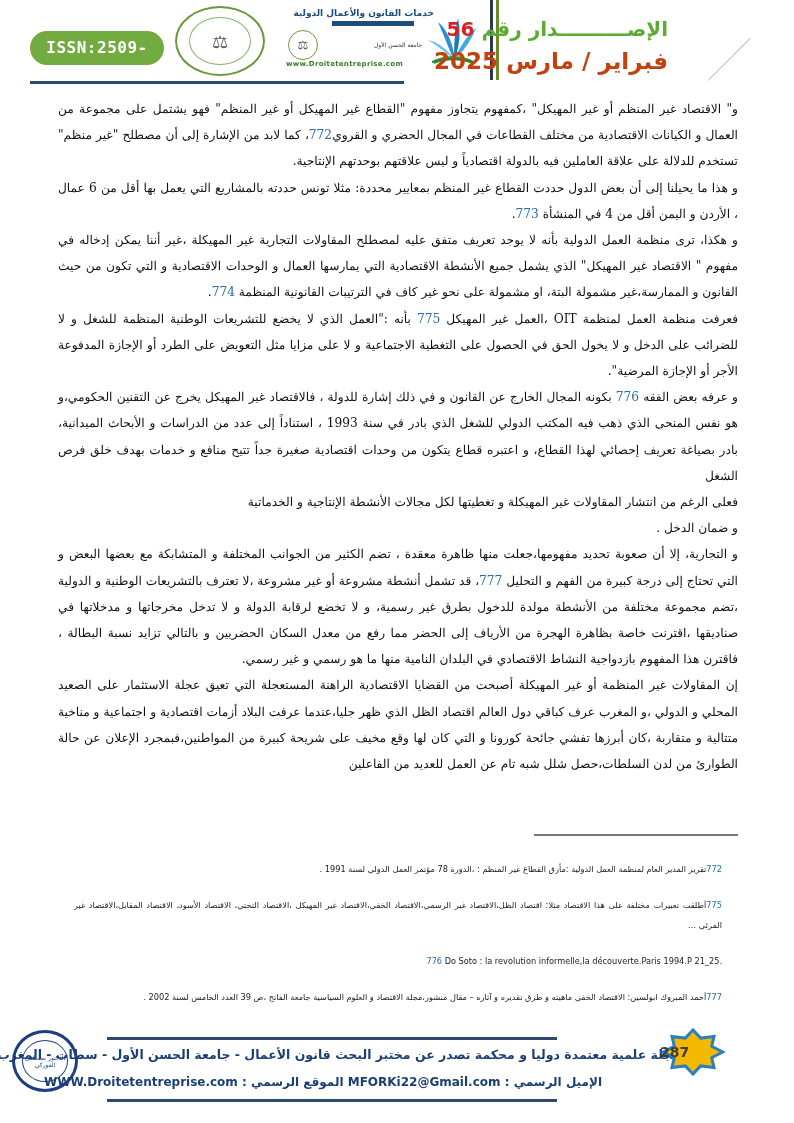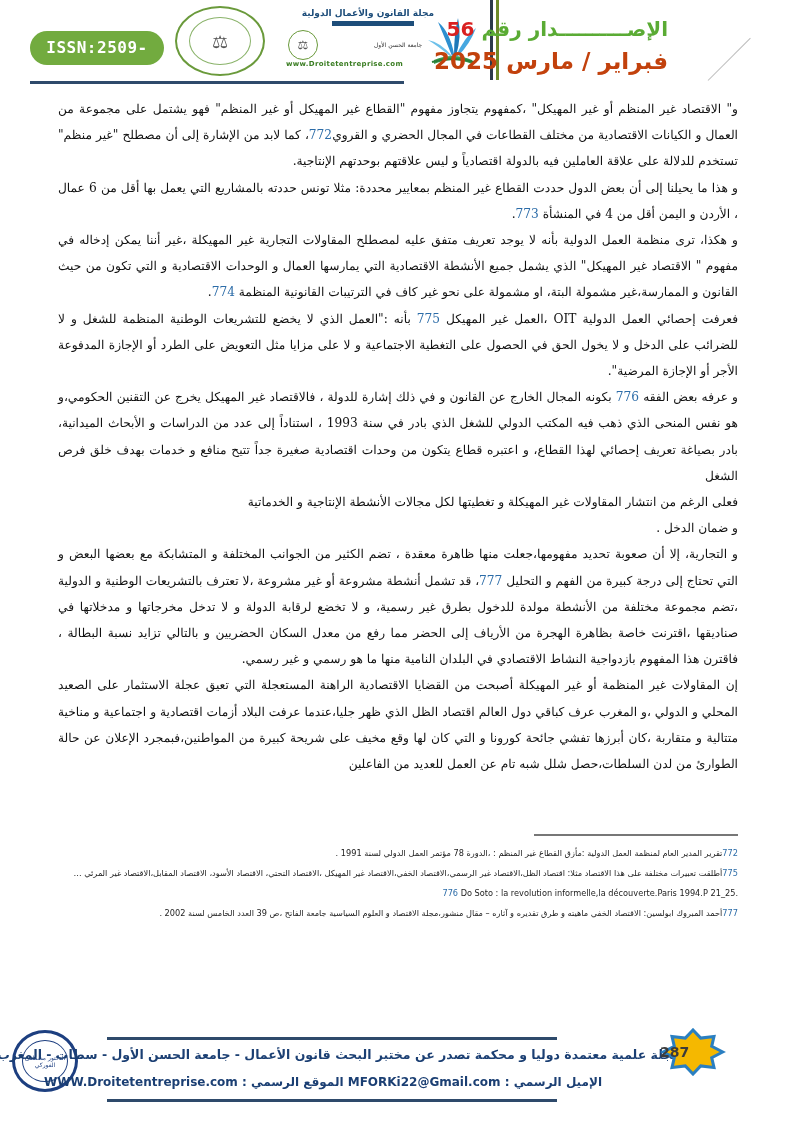--- a/index.html
+++ b/index.html
@@ -25,21 +25,21 @@
   .top-rule { position:absolute; left:30px; top:81px; width:374px; height:3px; background:#2e4a6b; }
 
   
   .content { position:absolute; left:58px; top:96px; width:680px; direction:rtl; text-align:justify; font-family:"DejaVu Serif", serif; font-size:12.2px; line-height:26.2px; }
   .content p { margin:0; }
   .fn-ref { color:#2c6ca8; }
 
   
   .fn-rule { position:absolute; left:534px; top:834px; width:204px; height:2px; background:#777; }
   .footnotes { position:absolute; left:58px; top:843px; width:680px; direction:rtl; text-align:justify; font-family:"DejaVu Sans", sans-serif; font-size:8.2px; line-height:20px; color:#222; }
-  .footnotes p { margin:0; }
+  .footnotes p { margin:16px; }
   .footnotes .fnnum { color:#2c6ca8; }
   .footnotes .ltr { direction:ltr; text-align:right; }
 
   
   .badge { position:absolute; left:660px; top:1028px; width:66px; height:48px; }
   .badge-num { position:absolute; left:660px; top:1028px; width:66px; height:48px; text-align:left; line-height:48px; font-weight:bold; font-size:14px; color:#3b3b3b; }
   .foot-rule1 { position:absolute; left:107px; top:1037px; width:450px; height:3px; background:#2e4a6b; }
   .foot-rule2 { position:absolute; left:107px; top:1099px; width:450px; height:3px; background:#2e4a6b; }
   .foot-line1 { position:absolute; right:114px; top:1047px; font-size:12.5px; font-weight:bold; color:#1b3f73; direction:rtl; white-space:nowrap; }
   .foot-line2 { position:absolute; right:192px; top:1075px; font-size:12px; font-weight:bold; color:#1b3f73; direction:rtl; white-space:nowrap; }
@@ -49,21 +49,21 @@
 </head>
 <body>
 
 <div class="issn">ISSN:2509-0291</div>
 
 <div class="lab-seal">
   <div class="inner">⚖</div>
 </div>
 
 <div class="journal-logo">
-  <div class="jl-title">مجلة القانون والأعمال الدولية</div>
+  <div class="jl-title">خدمات القانون والأعمال الدولية</div>
   <div class="jl-bar"></div>
   <div class="jl-seal">⚖</div>
   <div class="jl-uni">جامعة الحسن الأول</div>
   <div class="jl-url">www.Droitetentreprise.com</div>
   <svg class="jl-book" viewBox="0 0 58 52">
     <path d="M10 44 Q29 36 48 44 L48 48 Q29 40 10 48 Z" fill="#3a9a4a"></path>
     <path d="M8 46 Q29 40 50 46" stroke="#2b7d3a" stroke-width="2" fill="none"></path>
     <path d="M28 40 Q20 20 14 6 Q26 16 30 38 Z" fill="#2d8fd0"></path>
     <path d="M30 40 Q30 18 34 2 Q38 20 32 40 Z" fill="#1f78b8"></path>
     <path d="M32 40 Q40 22 52 12 Q46 28 34 40 Z" fill="#46a7e0"></path>
@@ -78,21 +78,21 @@
   <span class="num">56</span>
 </div>
 <div class="issue-line2">فبراير / مارس 2025</div>
 <div class="diag"></div>
 <div class="top-rule"></div>
 
 <div class="content" id="content">
     <p><span>و" الاقتصاد غير المنظم أو غير المهيكل" ،كمفهوم يتجاوز مفهوم "القطاع غير المهيكل أو غير المنظم" فهو يشتمل على مجموعة من العمال و الكيانات الاقتصادية من مختلف القطاعات في المجال الحضري و القروي</span><span class="fn-ref">772</span><span>، كما لابد من الإشارة إلى أن مصطلح "غير منظم" تستخدم للدلالة على علاقة العاملين فيه بالدولة اقتصادياً و ليس علاقتهم بوحدتهم الإنتاجية.</span></p>
     <p><span>و هذا ما يحيلنا إلى أن بعض الدول حددت القطاع غير المنظم بمعايير محددة: مثلا تونس حددته بالمشاريع التي يعمل بها أقل من 6 عمال ، الأردن و اليمن أقل من 4 في المنشأة </span><span class="fn-ref">773</span><span>.</span></p>
     <p><span>و هكذا، ترى منظمة العمل الدولية بأنه لا يوجد تعريف متفق عليه لمصطلح المقاولات التجارية غير المهيكلة ،غير أننا يمكن إدخاله في مفهوم " الاقتصاد غير المهيكل" الذي يشمل جميع الأنشطة الاقتصادية التي يمارسها العمال و الوحدات الاقتصادية و التي تكون من حيث القانون و الممارسة،غير مشمولة البتة، او مشمولة على نحو غير كاف في الترتيبات القانونية المنظمة </span><span class="fn-ref">774</span><span>.</span></p>
-    <p><span>فعرفت إحصائي العمل الدولية OIT ،العمل غير المهيكل </span><span class="fn-ref">775</span><span> بأنه :"العمل الذي لا يخضع للتشريعات الوطنية المنظمة للشغل و لا للضرائب على الدخل و لا يخول الحق في الحصول على التغطية الاجتماعية و لا على مزايا مثل التعويض على الطرد أو الإجازة المدفوعة الأجر أو الإجازة المرضية".</span></p>
+    <p><span>فعرفت منظمة العمل لمنظمة OIT ،العمل غير المهيكل </span><span class="fn-ref">775</span><span> بأنه :"العمل الذي لا يخضع للتشريعات الوطنية المنظمة للشغل و لا للضرائب على الدخل و لا يخول الحق في الحصول على التغطية الاجتماعية و لا على مزايا مثل التعويض على الطرد أو الإجازة المدفوعة الأجر أو الإجازة المرضية".</span></p>
     <p><span>و عرفه بعض الفقه </span><span class="fn-ref">776</span><span> بكونه المجال الخارج عن القانون و في ذلك إشارة للدولة ، فالاقتصاد غير المهيكل يخرج عن التقنين الحكومي،و هو نفس المنحى الذي ذهب فيه المكتب الدولي للشغل الذي بادر في سنة 1993 ، استناداً إلى عدد من الدراسات و الأبحاث الميدانية، بادر بصياغة تعريف إحصائي لهذا القطاع، و اعتبره قطاع يتكون من وحدات اقتصادية صغيرة جداً تتيح منافع و خدمات بهدف خلق فرص الشغل</span></p>
     <p><span>فعلى الرغم من انتشار المقاولات غير المهيكلة و تغطيتها لكل مجالات الأنشطة الإنتاجية و الخدماتية</span></p>
     <p><span>و ضمان الدخل .</span></p>
     <p><span>و التجارية، إلا أن صعوبة تحديد مفهومها،جعلت منها ظاهرة معقدة ، تضم الكثير من الجوانب المختلفة و المتشابكة مع بعضها البعض و التي تحتاج إلى درجة كبيرة من الفهم و التحليل </span><span class="fn-ref">777</span><span>، قد تشمل أنشطة مشروعة أو غير مشروعة ،لا تعترف بالتشريعات الوطنية و الدولية ،تضم مجموعة مختلفة من الأنشطة مولدة للدخول بطرق غير رسمية، و لا تخضع لرقابة الدولة و لا تدخل مخرجاتها و مدخلاتها في صناديقها ،اقترنت خاصة بظاهرة الهجرة من الأرياف إلى الحضر مما رفع من معدل السكان الحضريين و بالتالي تزايد نسبة البطالة ، فاقترن هذا المفهوم بازدواجية النشاط الاقتصادي في البلدان النامية منها ما هو رسمي و غير رسمي.</span></p>
     <p><span>إن المقاولات غير المنظمة أو غير المهيكلة أصبحت من القضايا الاقتصادية الراهنة المستعجلة التي تعيق عجلة الاستثمار على الصعيد المحلي و الدولي ،و المغرب عرف كباقي دول العالم اقتصاد الظل الذي ظهر جليا،عندما عرفت البلاد أزمات اقتصادية و اجتماعية و مناخية متتالية و متقاربة ،كان أبرزها تفشي جائحة كورونا و التي كان لها وقع مخيف على شريحة كبيرة من المواطنين،فبمجرد الإعلان عن حالة الطوارئ من لدن السلطات،حصل شلل شبه تام عن العمل للعديد من الفاعلين</span></p>
   </div>
 
 <div class="fn-rule"></div>
 <div class="footnotes" id="footnotes">
     <p><span class="fnnum">772</span><span>تقرير المدير العام لمنظمة العمل الدولية :مأزق القطاع غير المنظم : ،الدورة 78 مؤتمر العمل الدولي لسنة 1991 .</span></p>

